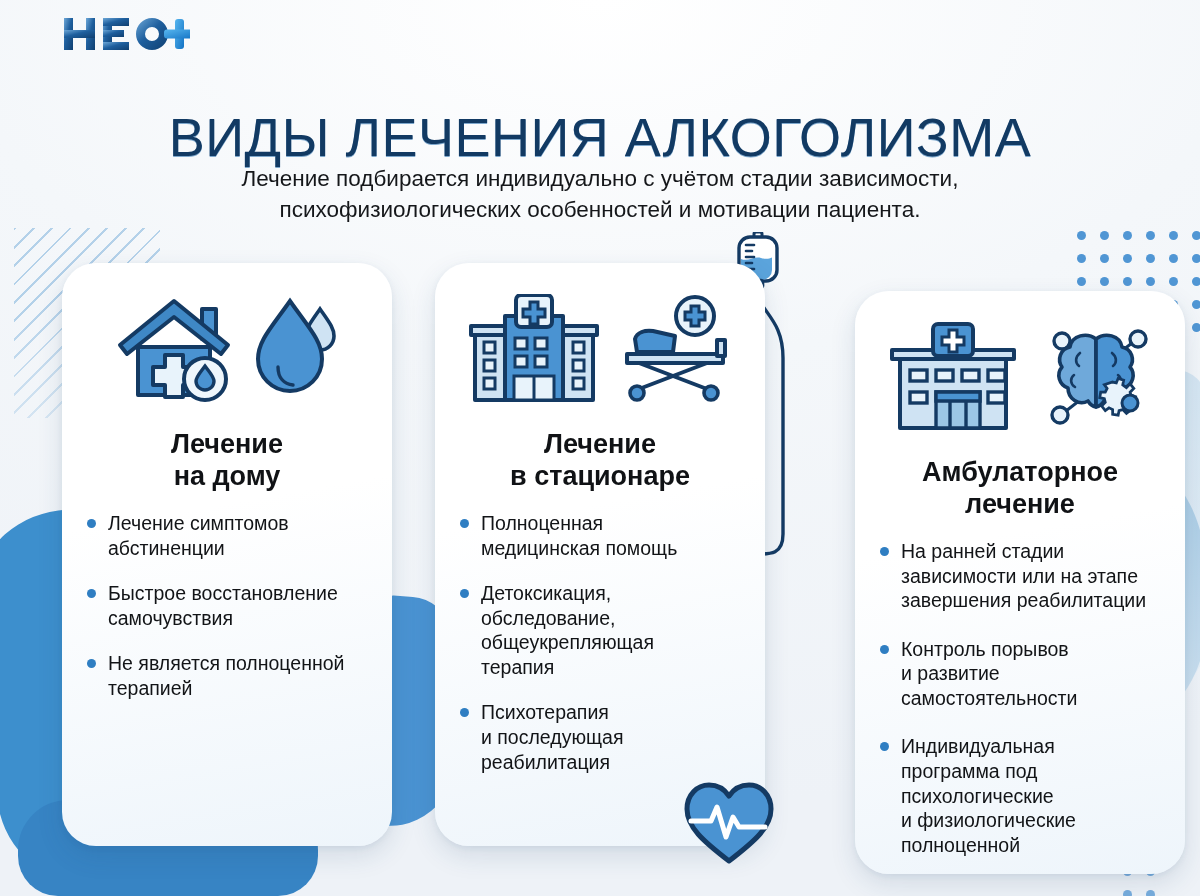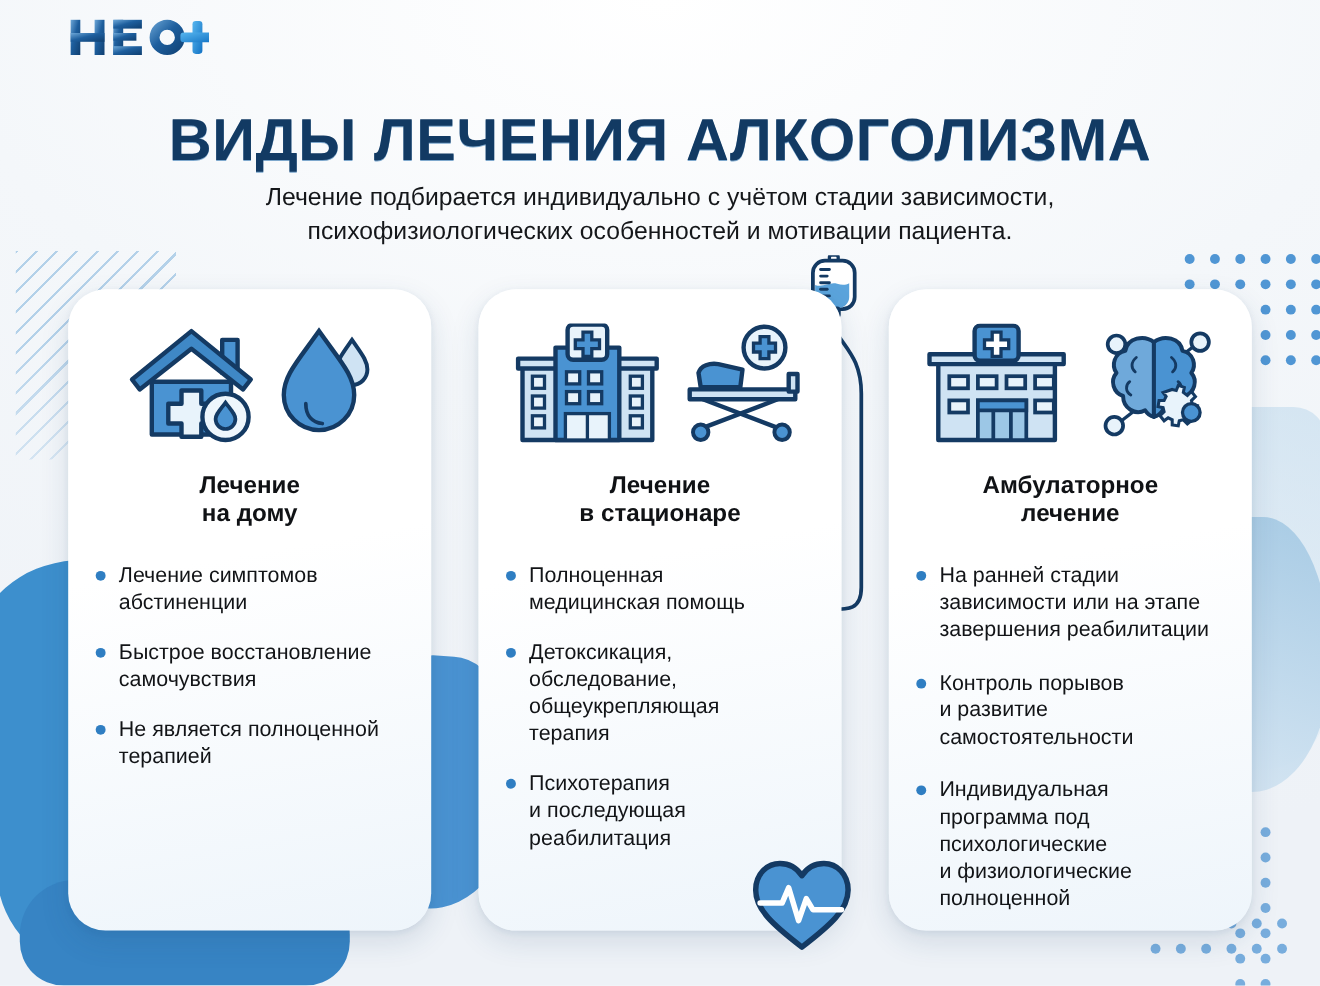--- a/index.html
+++ b/index.html
@@ -60,50 +60,50 @@
   .dots{position:absolute;display:grid;gap:14px;}
   .dots i{display:block;width:9px;height:9px;border-radius:50%;background:#5096d4;}
   .dots.faded i{opacity:.75;}
   #dots-tr{left:1077px;top:231px;grid-template-columns:repeat(6,9px);}
   #dots-br{left:1123px;top:752px;grid-template-columns:repeat(2,9px);}
   #dots-bl{left:1046px;top:835px;grid-template-columns:repeat(6,9px);}
 
   
   .logo{position:absolute;left:64px;top:14px;height:40px;}
   .title{
-    position:absolute;left:0;right:0;top:60px;text-align:center;
-    font-size:54px;font-weight:bold;letter-spacing:.5px;
+    position:absolute;left:0;right:0;top:70px;text-align:center;
+    font-size:54px;font-weight:normal;letter-spacing:.5px;
     color:#123a63;
     text-shadow:0 1px 0 #7ea8cd;
     font-family:"Liberation Sans","DejaVu Sans",sans-serif;
   }
   .subtitle{
     position:absolute;left:120px;right:120px;top:140px;text-align:center;
     font-size:22.5px;line-height:1.42;color:#15171a;
   }
 
   
   .cards{position:absolute;left:0;top:263px;width:1200px;height:600px;}
   .card{
     position:absolute;top:0;width:330px;height:583px;
     background:linear-gradient(170deg,#ffffff 0%,#ffffff 42%,#eef5fb 100%);
     border-radius:34px;
     box-shadow:0 10px 26px rgba(33,70,110,.13), 0 2px 6px rgba(33,70,110,.07);
   }
   #card-1{left:62px;}
   #card-2{left:435px;}
-  #card-3{left:808px;}
+  #card-3{left:855px;margin-top:28px;}
 
   .icon-row{
     position:absolute;left:0;right:0;top:24px;height:128px;
     display:flex;align-items:center;justify-content:center;gap:22px;
   }
   .card-title{
     position:absolute;left:14px;right:14px;top:165px;text-align:center;
-    font-size:22px;line-height:1.2;font-weight:bold;color:#101215;
+    font-size:27px;line-height:1.2;font-weight:bold;color:#101215;
     white-space:pre-line;
   }
   .bullets{
     position:absolute;left:22px;right:14px;top:248px;
     margin:0;padding:0;list-style:none;
   }
   .bullets li{
     position:relative;padding-left:24px;margin-bottom:21px;
     font-size:19.5px;line-height:1.26;color:#121417;white-space:pre-line;
   }

